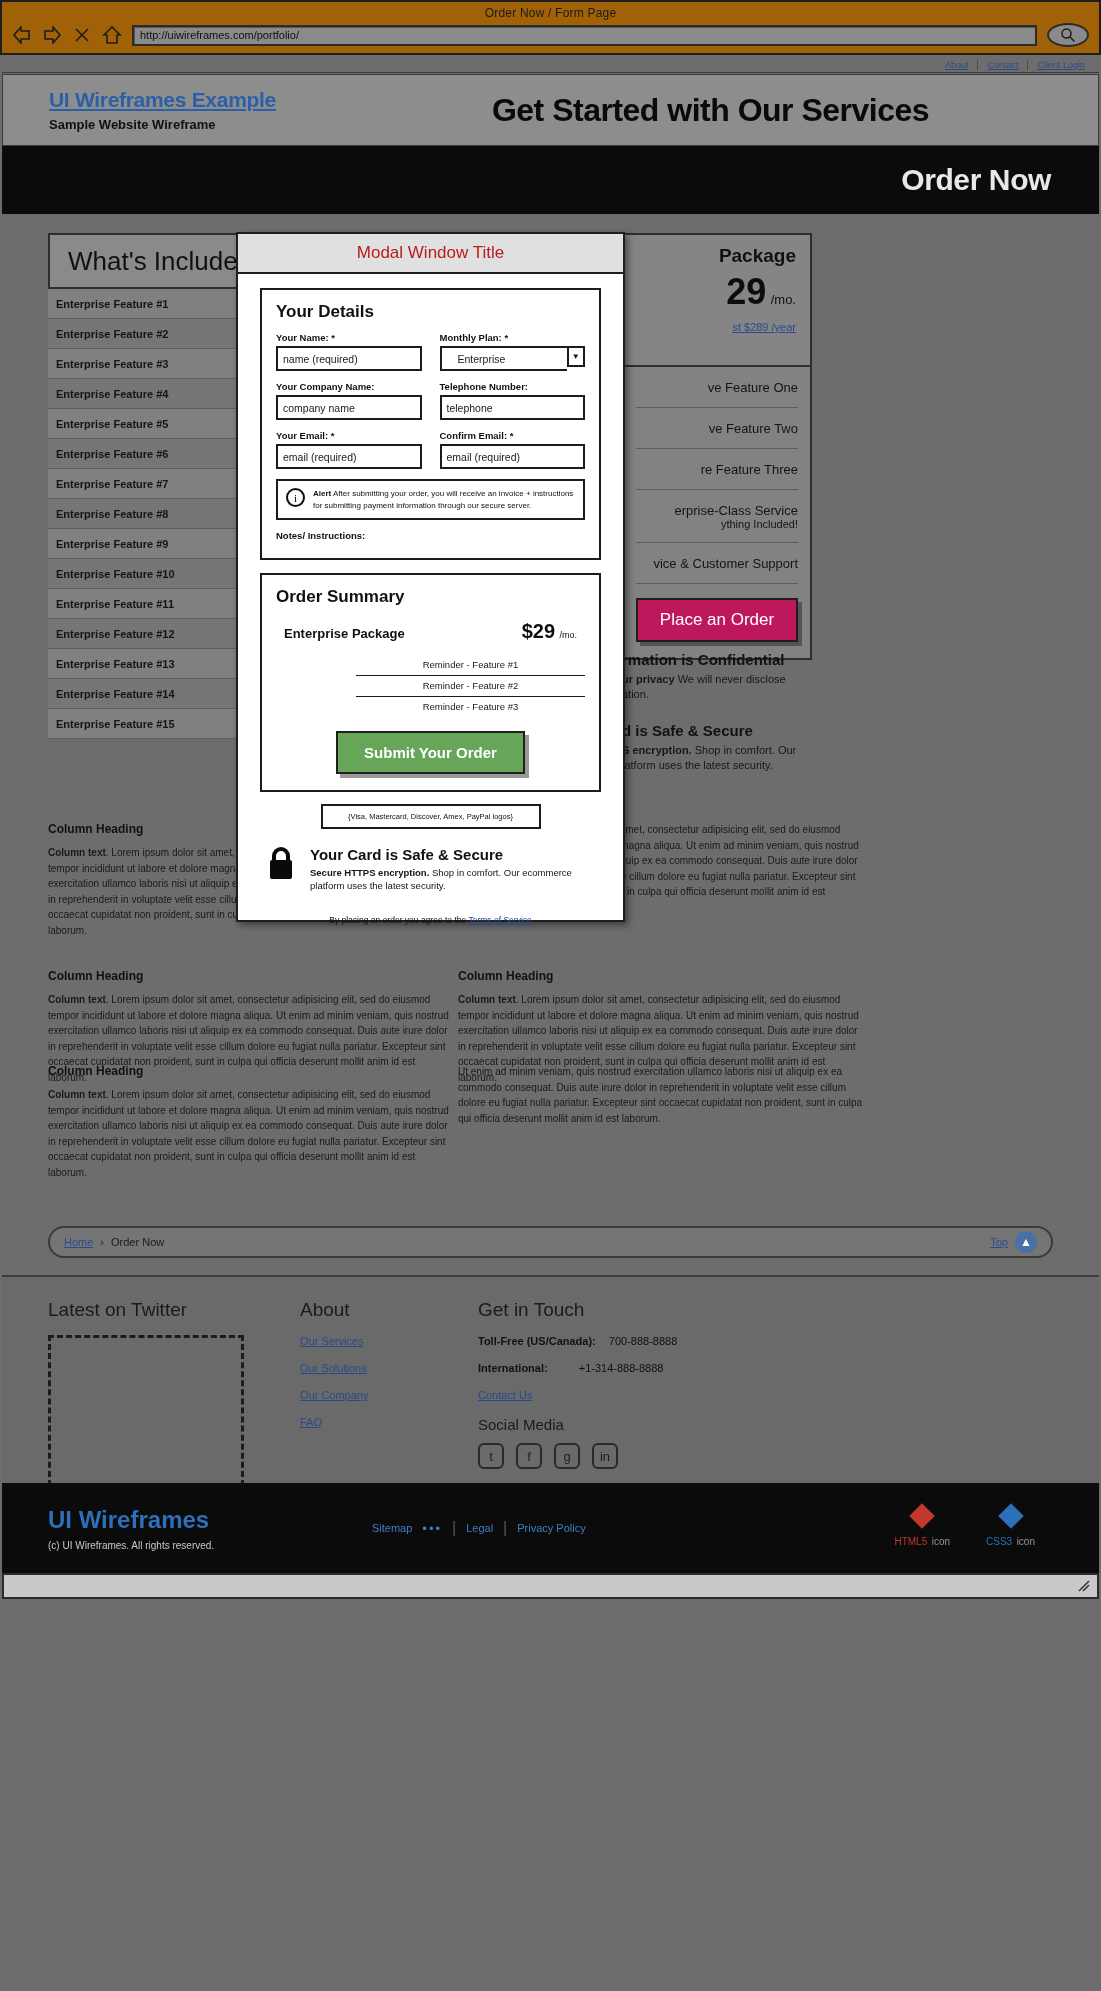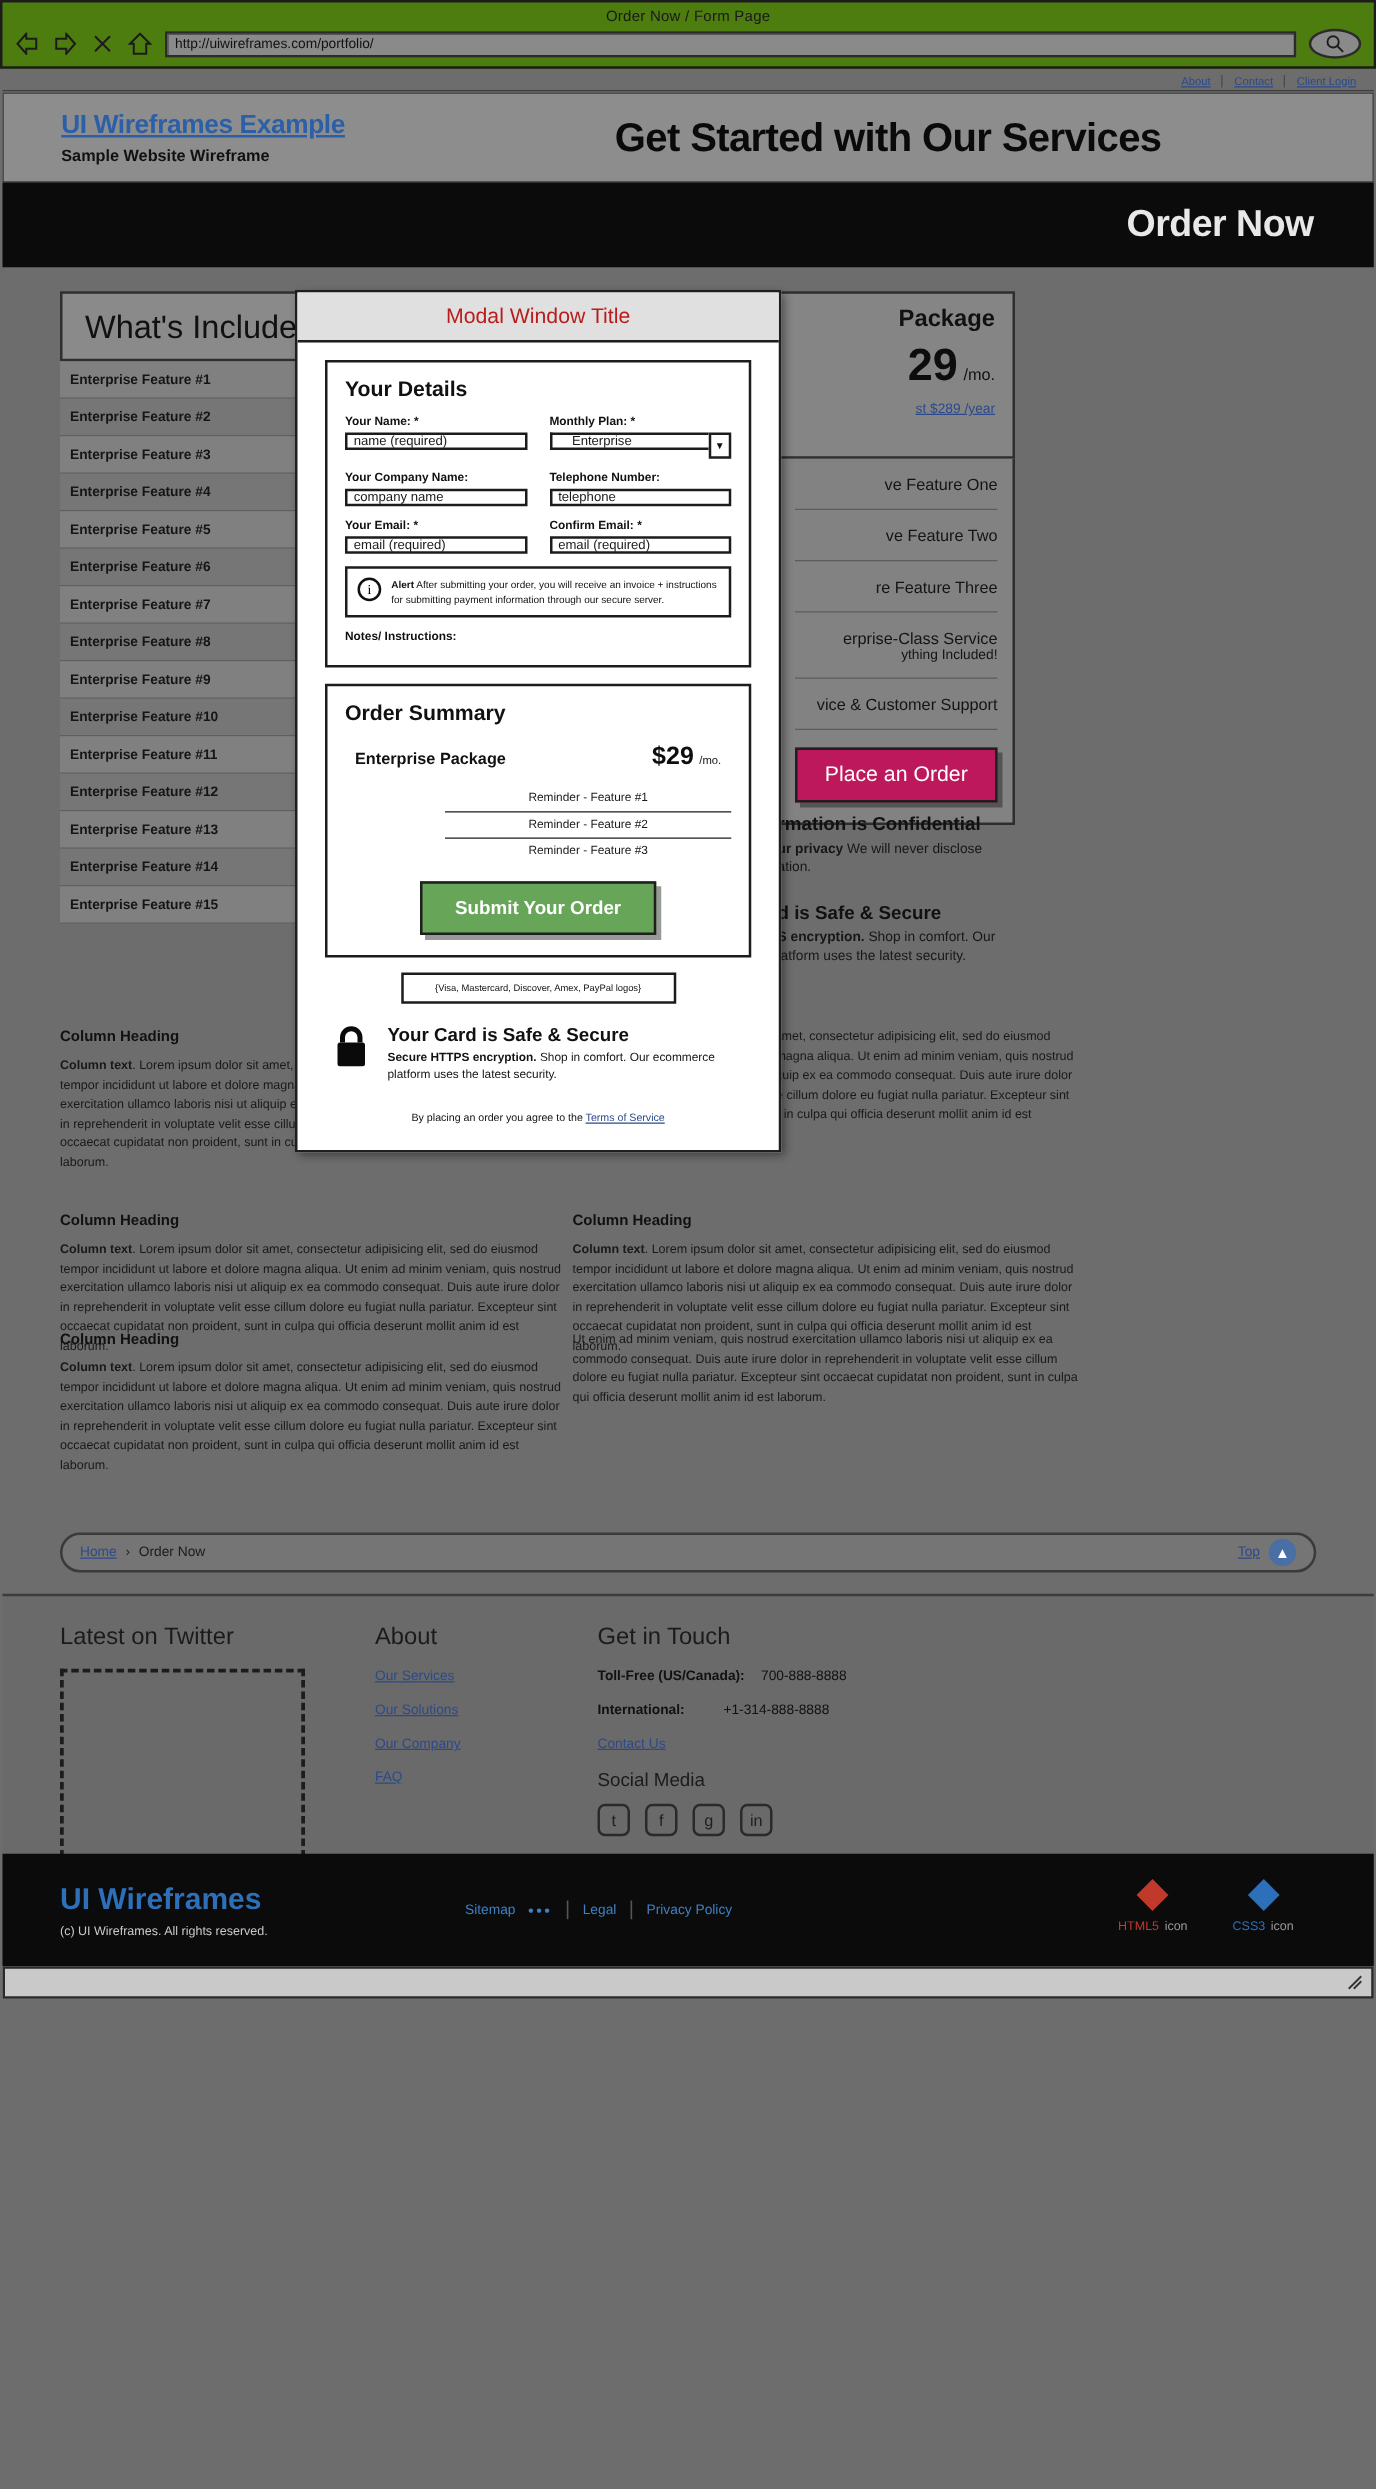--- a/index.html
+++ b/index.html
@@ -7,21 +7,21 @@
     width: 1101px; height: 1991px;
     font-family: "Liberation Sans", sans-serif;
     background: #6d6d6d;
     overflow: hidden;
   }
   .page { position: relative; width: 1101px; height: 1991px; background:#6d6d6d; }
 
   
   .browser-chrome {
     position:absolute; left:0; top:0; width:1101px; height:55px;
-    background:#4d7c0f; border:2px solid #1d1d1d;
+    background:#a16207; border:2px solid #1d1d1d;
   }
   .browser-title {
     text-align:center; font-size:12px; color:#1a1a1a; padding-top:4px;
     letter-spacing:.2px;
   }
   .browser-bar { display:flex; align-items:center; padding:0 10px; margin-top:3px; }
   .nav-icons { display:flex; align-items:center; gap:10px; margin-right:10px; }
   .nav-icon { width:20px; height:20px; display:flex; align-items:center; justify-content:center; }
   .nav-icon svg { display:block; }
   .url-bar {
@@ -195,21 +195,21 @@
     font-size:17px; color:#b91c1c;
   }
   .modal-body { padding:14px 22px; }
 
   .fieldset { border:2px solid #1c1c1c; padding:12px 14px 14px 14px; }
   .fieldset h3 { font-size:17px; font-weight:bold; color:#111; margin-bottom:10px; }
   .frow { display:flex; gap:18px; margin-bottom:10px; }
   .fcell { flex:1; }
   .flabel { font-size:9.5px; font-weight:bold; color:#111; margin-bottom:3px; display:block; }
   .finput {
-    width:100%; height:14px; border:2px solid #1c1c1c; background:#fff;
+    width:100%; height:25px; border:2px solid #1c1c1c; background:#fff;
     font-size:10.5px; color:#1a1a1a; padding:0 5px; display:flex; align-items:center;
     font-family:"Liberation Sans", sans-serif;
   }
   .fselect { position:relative; display:flex; }
   .fselect .finput { border-right:none;padding-left:16px; }
   .selbtn {
     width:21px; height:21px; border:2px solid #1c1c1c; background:#fff;
     display:flex; align-items:center; justify-content:center; font-size:8px; color:#111;
   }
   .alertbox {

